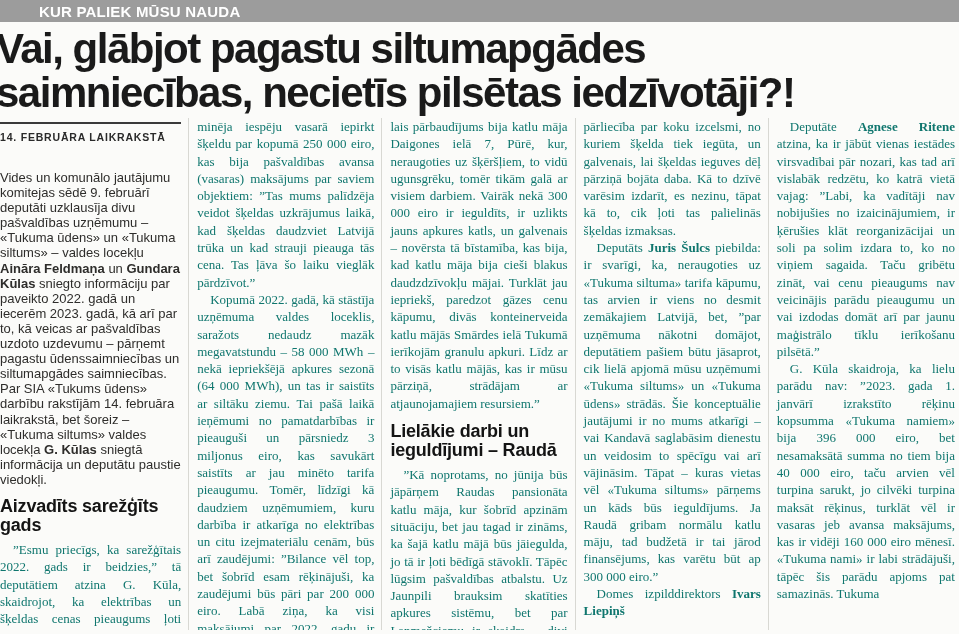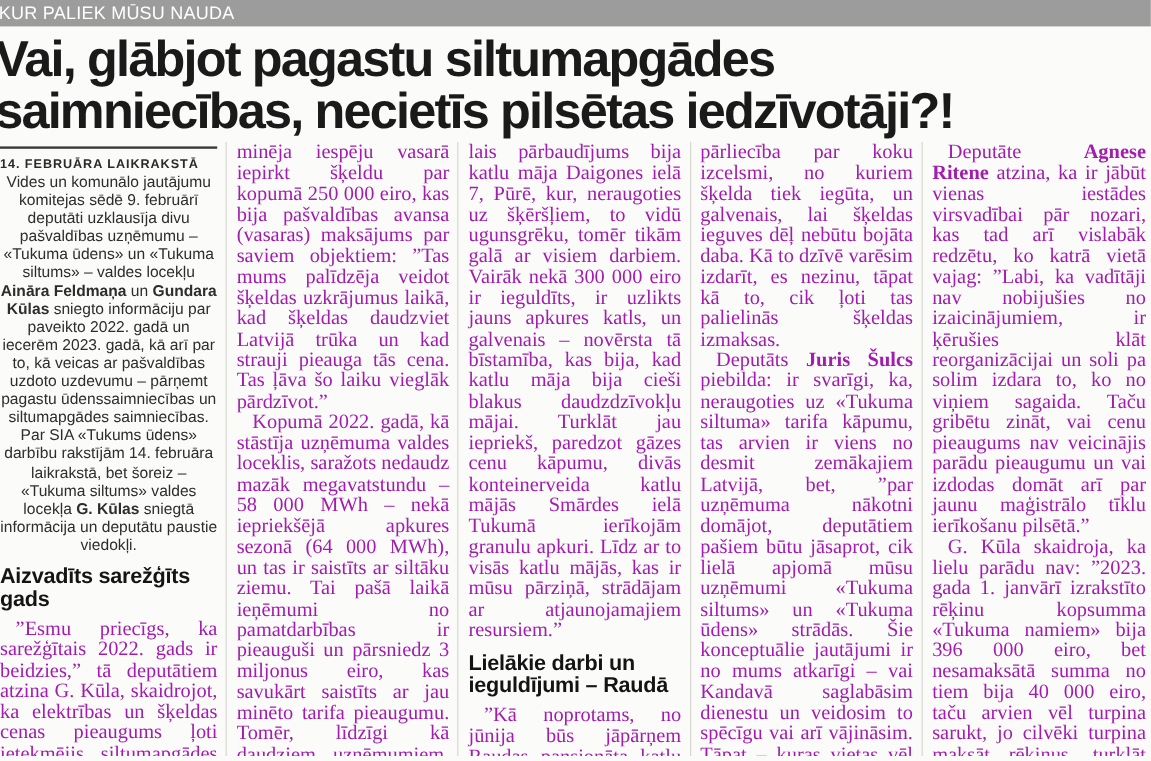--- a/index.html
+++ b/index.html
@@ -13,23 +13,24 @@
 
   
   .topic-bar {
     background: #9c9c9c;
     height: 22px;
     display: flex; align-items: center;
     padding-left: 3px;
   }
   .topic-bar span {
     color: #ffffff;
-    font-weight: normal;
+    font-weight: bold;
     font-size: 15px;
     letter-spacing: 0.2px;
+    margin-left: 40px;
   }
 
   
   .headline {
     margin: 5px 0 2px 0;
     color: #1a1a1a;
     font-weight: bold;
     font-size: 42px;
     line-height: 44px;
     letter-spacing: -1.5px;
@@ -60,31 +61,30 @@
     display: block;
     font-size: 10.5px;
     font-weight: bold;
     letter-spacing: 0.8px;
     color: #2a2a2a;
     line-height: 14px;
   }
 
   p { margin: 0; }
   .lead {
-    margin-top: 0;
+    margin-top: 26px;
     font-size: 13px;
     line-height: 15.1px;
     color: #2e2d2b;
-    text-align: center;
   }
   .serif {
     font-family: "Liberation Serif", serif;
-    font-size: 17px;
+    font-size: 13px;
     line-height: 17.3px;
-    color: #a21caf;
+    color: #0f766e;
     text-align: justify;
     hyphens: auto;
     -webkit-hyphens: auto;
   }
   .indent { text-indent: 13px; font-family: Liberation Serif, serif; }
 
   .subhead {
     font-size: 18px;
     line-height: 19px;
     font-weight: bold;
@@ -125,21 +125,21 @@
 
     </div>
 
     <div class="col">
       <p class="serif">lais pārbaudījums bija katlu māja Daigones ielā 7, Pūrē, kur, neraugoties uz šķēršļiem, to vidū ugunsgrēku, tomēr tikām galā ar visiem darbiem. Vairāk nekā 300 000 eiro ir ieguldīts, ir uzlikts jauns apkures katls, un galvenais – novērsta tā bīstamība, kas bija, kad katlu māja bija cieši blakus daudzdzīvokļu mājai. Turklāt jau iepriekš, paredzot gāzes cenu kāpumu, divās konteinerveida katlu mājās Smārdes ielā Tukumā ierīkojām granulu apkuri. Līdz ar to visās katlu mājās, kas ir mūsu pārziņā, strādājam ar atjaunojamajiem resursiem.”</p>
       <h2 class="subhead">Lielākie darbi un ieguldījumi – Raudā</h2>
       <p class="serif indent">”Kā noprotams, no jūnija būs jāpārņem Raudas pansionāta katlu māja, kur šobrīd apzinām situāciju, bet jau tagad ir zināms, ka šajā katlu mājā būs jāiegulda, jo tā ir ļoti bēdīgā stāvoklī. Tāpēc lūgsim pašvaldības atbalstu. Uz Jaunpili brauksim skatīties apkures sistēmu, bet par Lapmežciemu ir skaidrs – divi granulu katli ir ierīkoti, tos jau tagad attālināti redzam un braucam arī klātienē uzraudzīt. Problēmu tur neredzu, vienīgi jācer, ka nokritīsies gāzes cena. Ko par Lapmežciemu nezinām,</p>
     </div>
 
     <div class="col">
-      <p class="serif">pārliecība par koku izcelsmi, no kuriem šķelda tiek iegūta, un galvenais, lai šķeldas ieguves dēļ nebūtu bojāta daba. Kā to dzīvē varēsim izdarīt, es nezinu, tāpat kā to, cik ļoti tas palielinās šķeldas izmaksas.</p>
+      <p class="serif">pārliecība par koku izcelsmi, no kuriem šķelda tiek iegūta, un galvenais, lai šķeldas ieguves dēļ pārziņā bojāta daba. Kā to dzīvē varēsim izdarīt, es nezinu, tāpat kā to, cik ļoti tas palielinās šķeldas izmaksas.</p>
       <p class="serif indent"><span>Deputāts </span><span style="font-weight: bold;">Juris Šulcs</span><span> piebilda: ir svarīgi, ka, neraugoties uz «Tukuma siltuma» tarifa kāpumu, tas arvien ir viens no desmit zemākajiem Latvijā, bet, ”par uzņēmuma nākotni domājot, deputātiem pašiem būtu jāsaprot, cik lielā apjomā mūsu uzņēmumi «Tukuma siltums»  un «Tukuma ūdens» strādās. Šie konceptuālie jautājumi ir no mums atkarīgi – vai Kandavā saglabāsim dienestu un veidosim to spēcīgu vai arī vājināsim. Tāpat – kuras vietas vēl «Tukuma siltums» pārņems un kāds būs ieguldījums. Ja Raudā gribam normālu katlu māju, tad budžetā ir tai jārod finansējums, kas varētu būt ap 300 000 eiro.”</span></p>
       <p class="serif indent"><span>Domes izpilddirektors </span><span style="font-weight: bold;">Ivars Liepiņš</span></p>
     </div>
 
     <div class="col last">
       <p class="serif indent"><span>Deputāte </span><span style="font-weight: bold;">Agnese Ritene</span><span> atzina, ka ir jābūt vienas iestādes virsvadībai pār nozari, kas tad arī vislabāk redzētu, ko katrā vietā vajag: ”Labi, ka vadītāji nav nobijušies no izaicinājumiem, ir ķērušies klāt reorganizācijai un soli pa solim izdara to, ko no viņiem sagaida. Taču gribētu zināt, vai cenu pieaugums nav veicinājis parādu pieaugumu un vai izdodas domāt arī par jaunu maģistrālo tīklu ierīkošanu pilsētā.”</span></p>
       <p class="serif indent">G. Kūla skaidroja, ka lielu parādu nav: ”2023. gada 1. janvārī izrakstīto rēķinu kopsumma «Tukuma namiem» bija 396 000 eiro, bet nesamaksātā summa no tiem bija 40 000 eiro, taču arvien vēl turpina sarukt, jo cilvēki turpina maksāt rēķinus, turklāt vēl ir vasaras jeb avansa maksājums, kas ir vidēji 160 000 eiro mēnesī. «Tukuma nami» ir labi strādājuši, tāpēc šis parādu apjoms pat samazinās. Tukuma</p>
     </div>
 
   </div>

